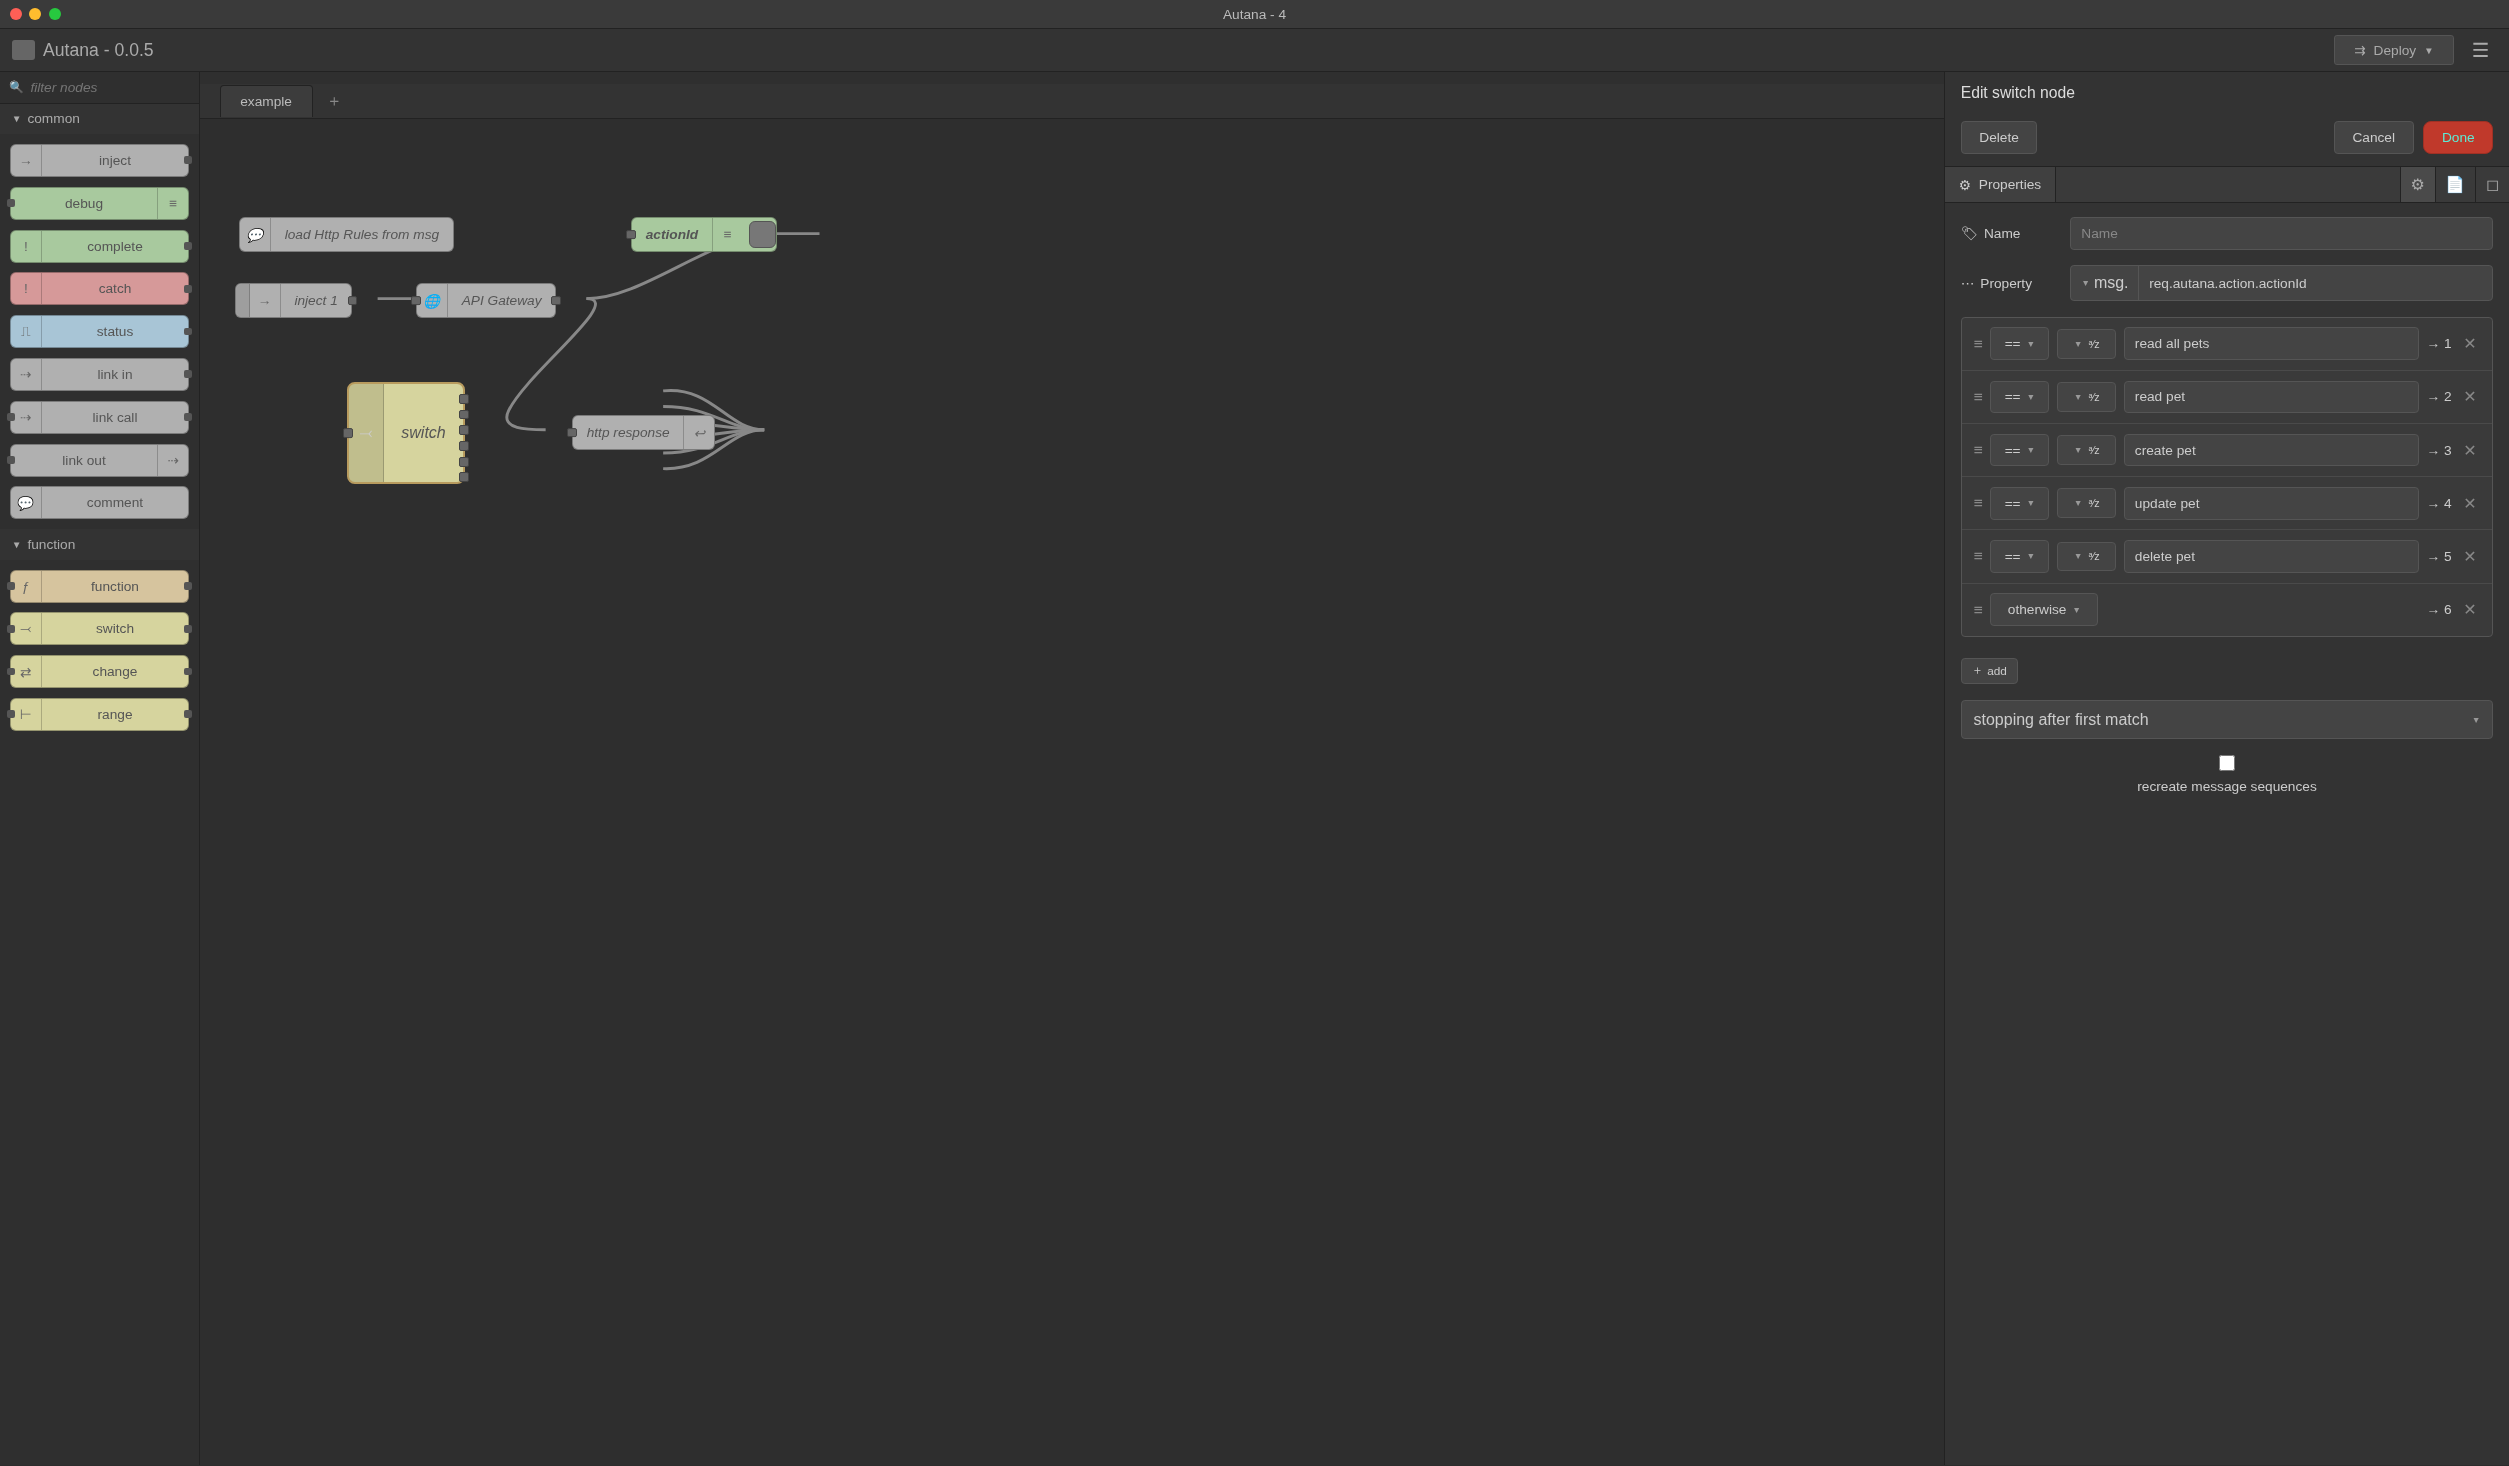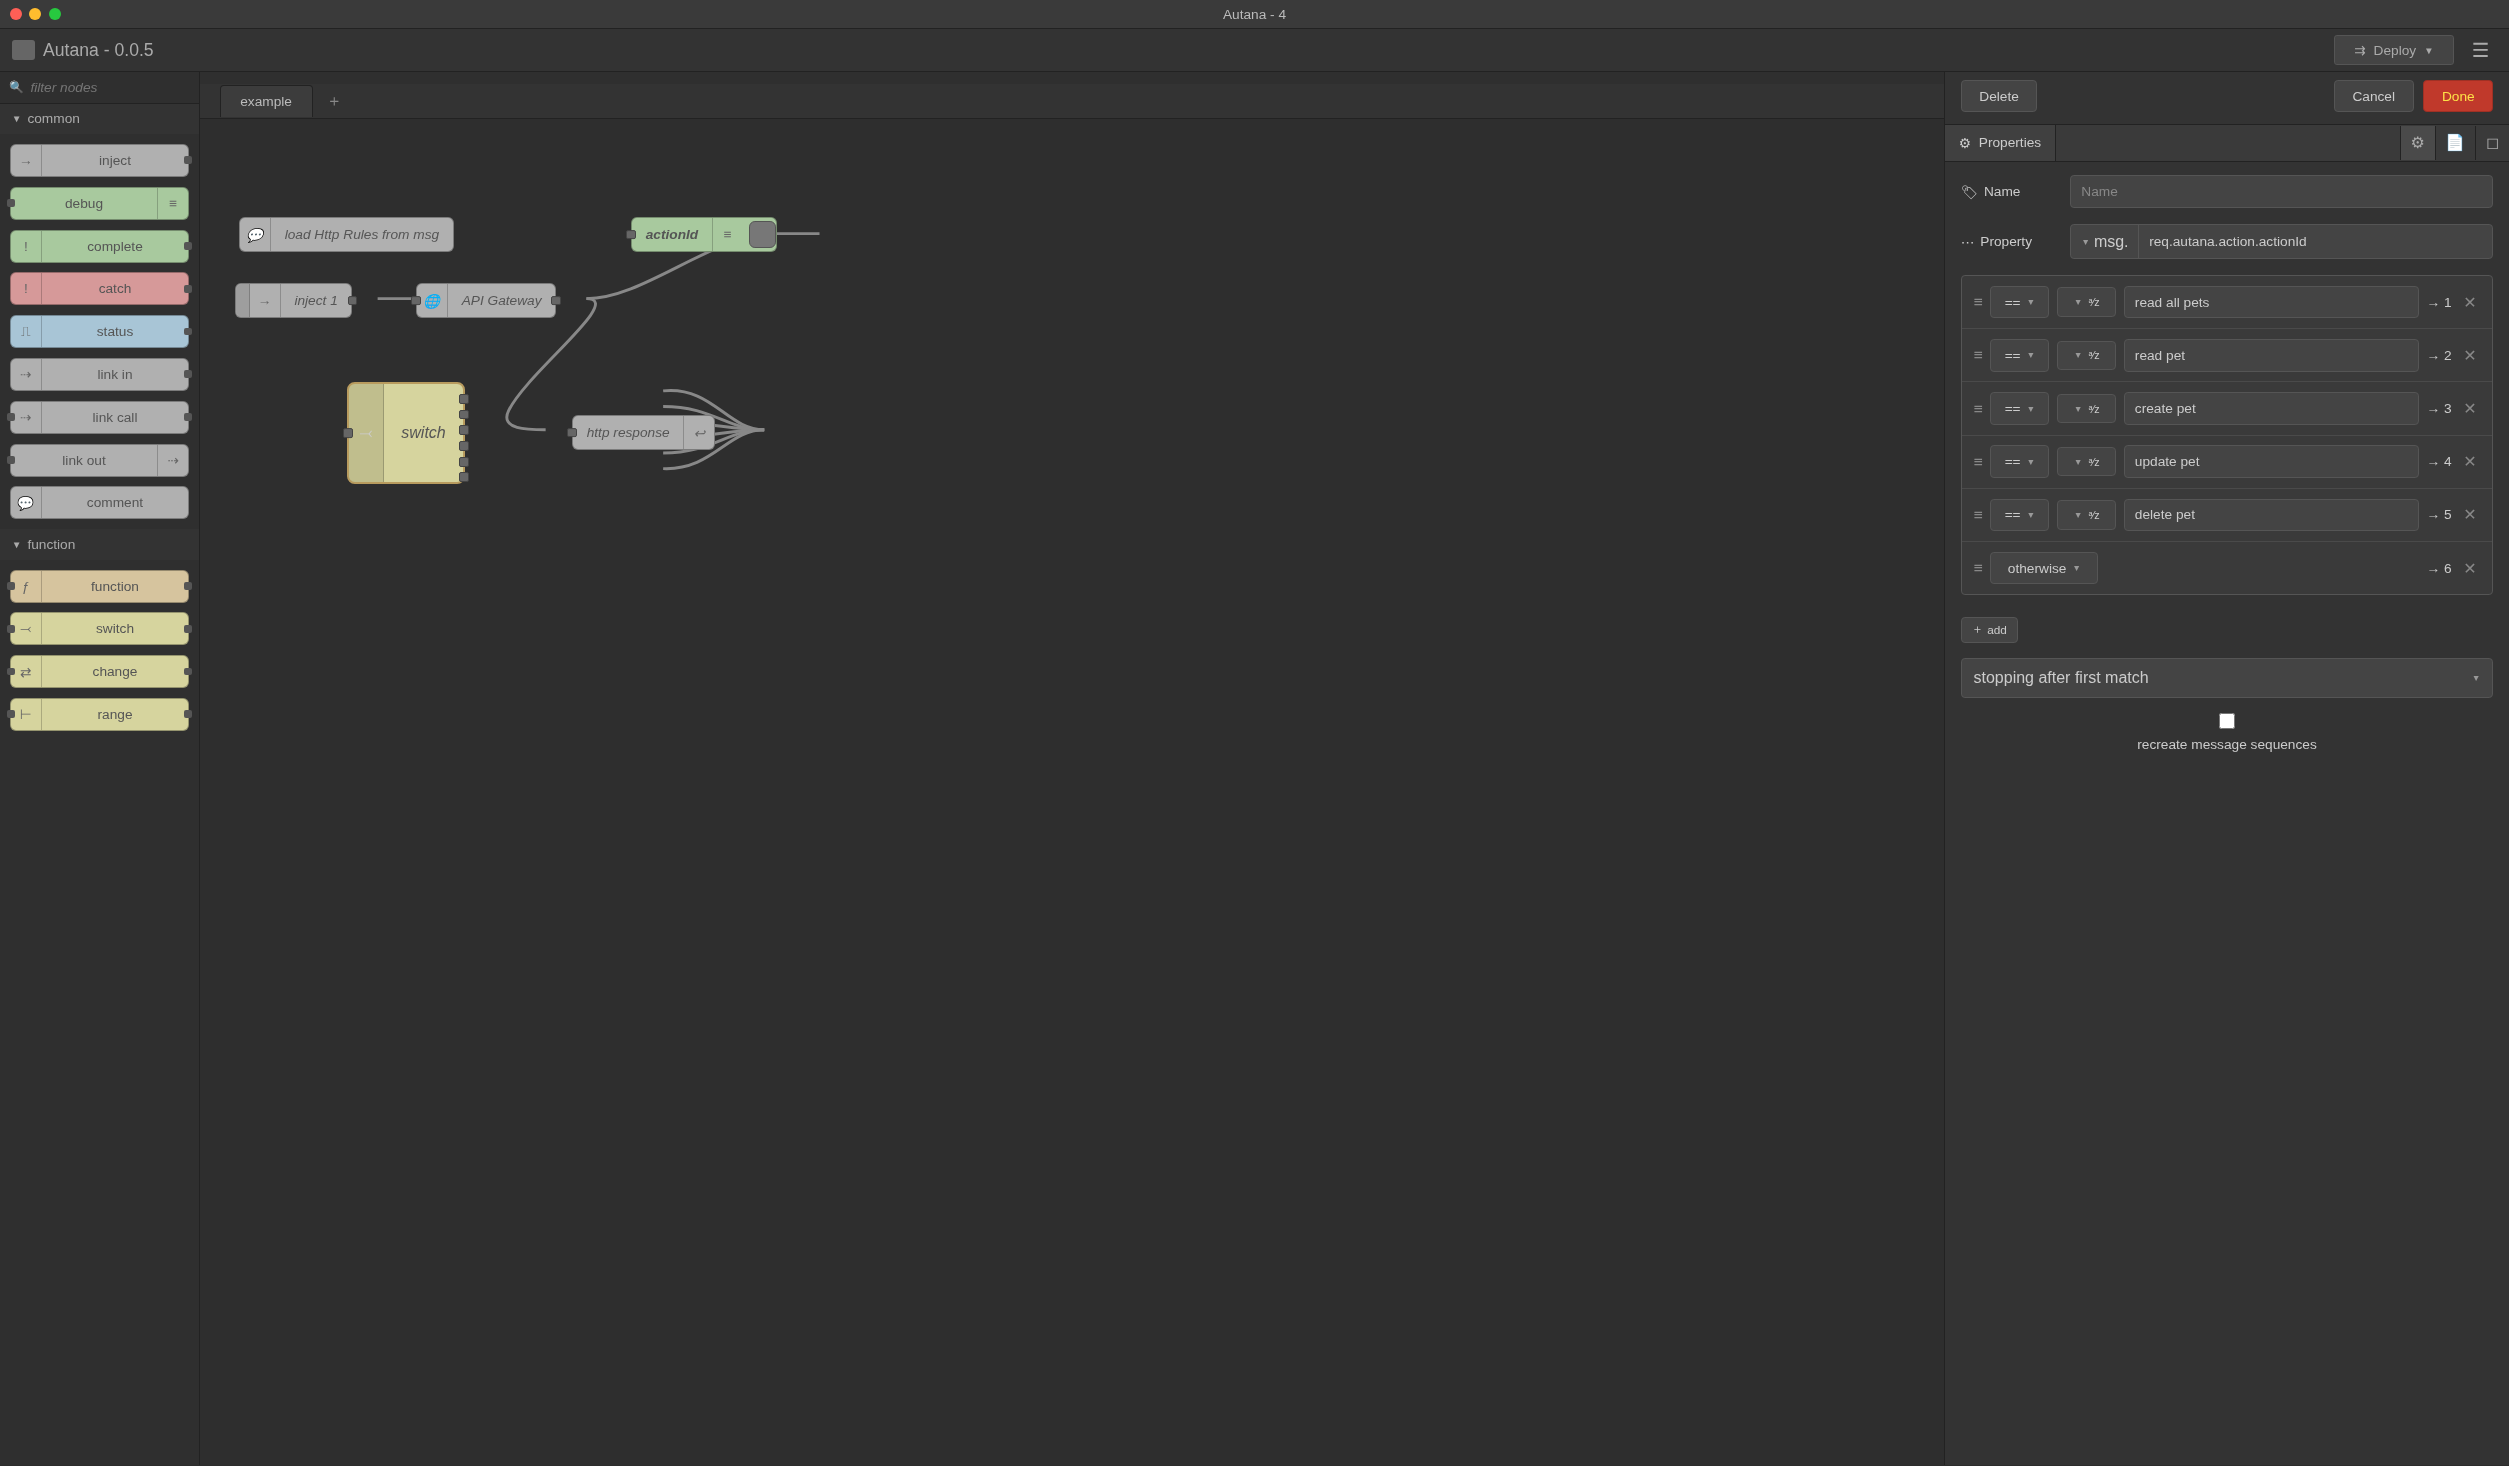--- a/index.html
+++ b/index.html
@@ -65,21 +65,21 @@
 .switch-node .port { position: absolute; width: 9.8px; height: 9.8px; background: #666; border-radius: 2px; border: 1px solid #444; }
 
 .wire { position: absolute; stroke: #888; stroke-width: 3; fill: none; }
 
 .editor { width: 565px; background: #333; border-left: 1px solid #222; display: flex; flex-direction: column; }
 .editor-header { padding: 11.8px 15.7px; color: #ddd; font-size: 15.7px; }
 .editor-actions { display: flex; justify-content: space-between; padding: 7.8px 15.7px 11.8px; }
 .btn { padding: 7.8px 17.6px; border-radius: 3.9px; font-size: 13.7px; cursor: pointer; border: 1px solid #555; }
 .btn-del { background: #444; color: #ccc; }
 .btn-cancel { background: #444; color: #ccc; }
-.btn-done { background: #c0392b; color: #fde047; border-color: #a03024; }
+.btn-done { background: #c0392b; color: #5eead4; border-color: #a03024; border-radius: 8px; }
 .editor-tabbar { display: flex; align-items: center; border-top: 1px solid #222; border-bottom: 1px solid #222; background: #3a3a3a; }
 .editor-tab { padding: 9.8px 13.7px; color: #ccc; display: flex; align-items: center; gap: 7.8px; font-size: 13.7px; background: #404040; border-right: 1px solid #222; }
 .editor-tabbar .spacer { flex: 1; }
 .editor-tabbar .tabicon { padding: 7.8px 9.8px; color: #aaa; cursor: pointer; border-left: 1px solid #222; }
 .editor-tabbar .tabicon.active { background: #4a4a4a; }
 
 .editor-body { flex: 1; padding: 13.7px 15.7px; overflow-y: auto; display: flex; flex-direction: column; gap: 15.7px; }
 .form-row { display: flex; align-items: center; gap: 11.8px; }
 .form-label { width: 98px; color: #ccc; font-size: 13.7px; display: flex; align-items: center; gap: 5.9px; }
 .form-input { flex: 1; background: #444; border: 1px solid #555; border-radius: 3.9px; padding: 7.8px 9.8px; color: #ccc; font-size: 13.7px; }
@@ -286,20 +286,21 @@
 
       <div class="flow-node pn-gray" style="left:372px; top:296px;">
         <div class="port pl"></div>
         <div class="label">http response</div>
         <div class="ico-box-r">↩</div>
       </div>
     </div>
   </div>
 
   <div class="editor">
+    <div class="editor-header">Edit switch node</div>
     <div class="editor-actions">
       <button class="btn btn-del">Delete</button>
       <div style="display:flex; gap:9.8px;">
         <button class="btn btn-cancel">Cancel</button>
         <button class="btn btn-done">Done</button>
       </div>
     </div>
     <div class="editor-tabbar">
       <div class="editor-tab">
         <span>⚙</span>

